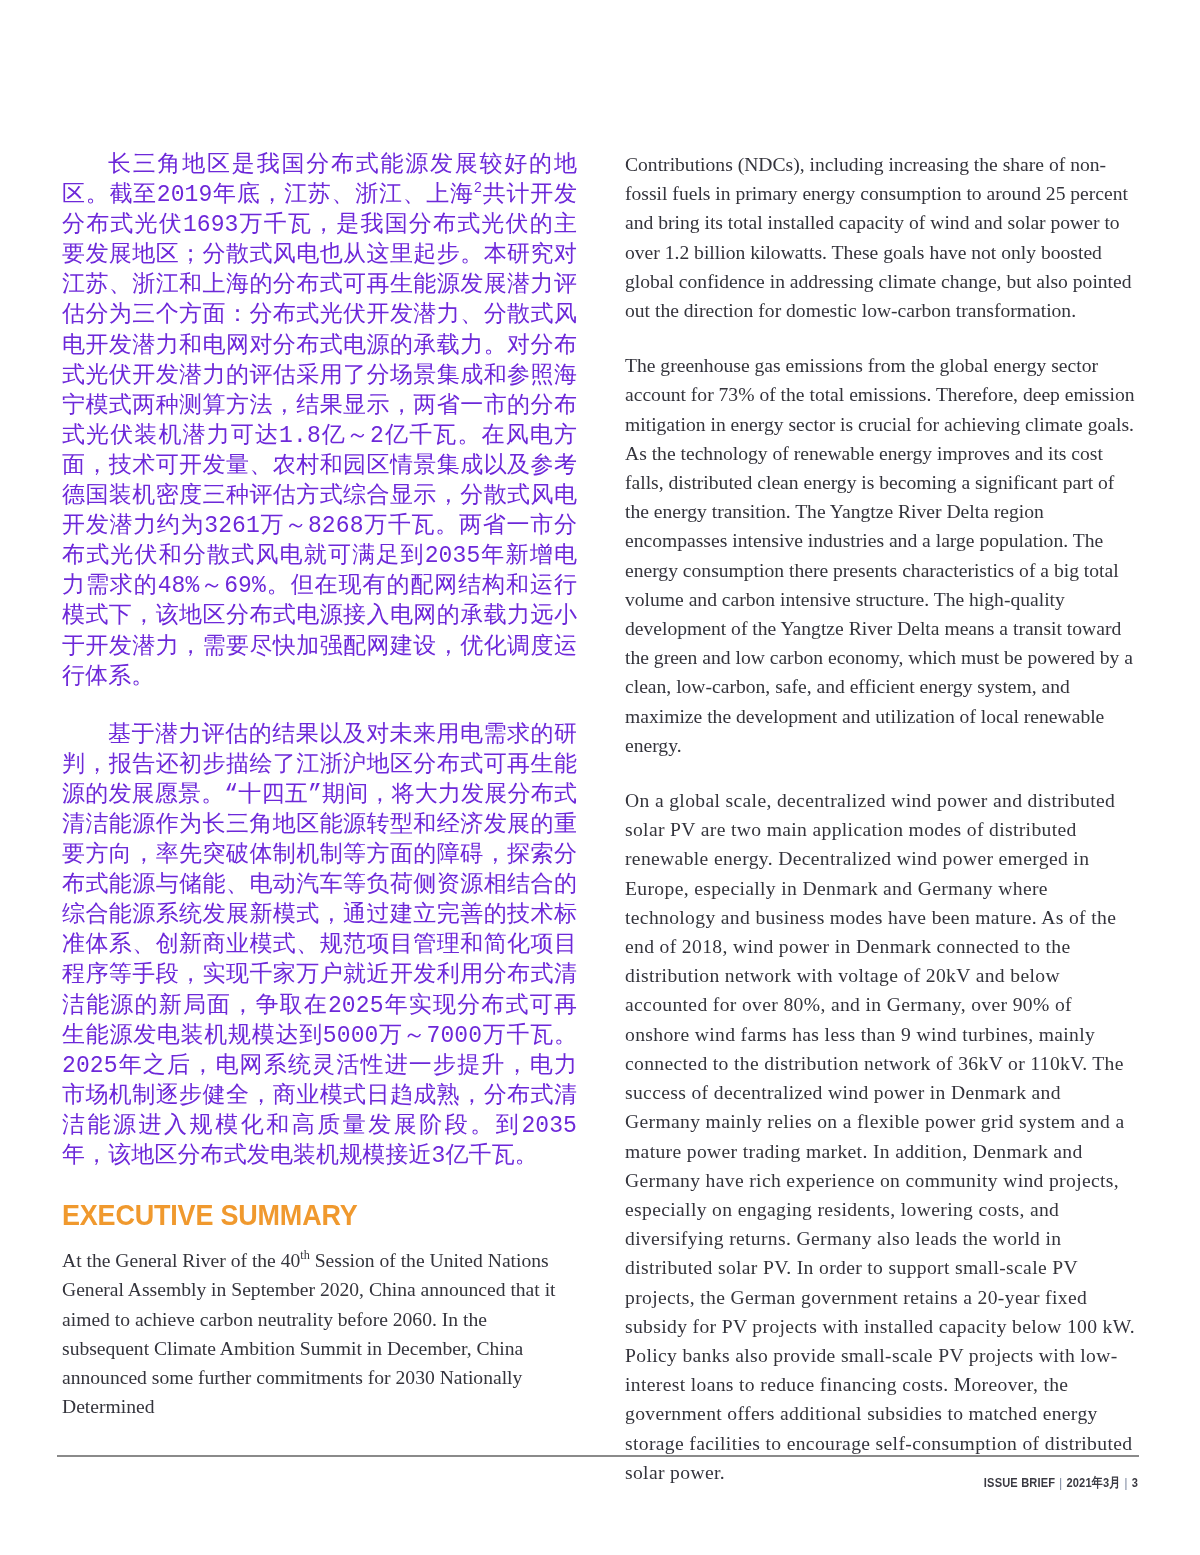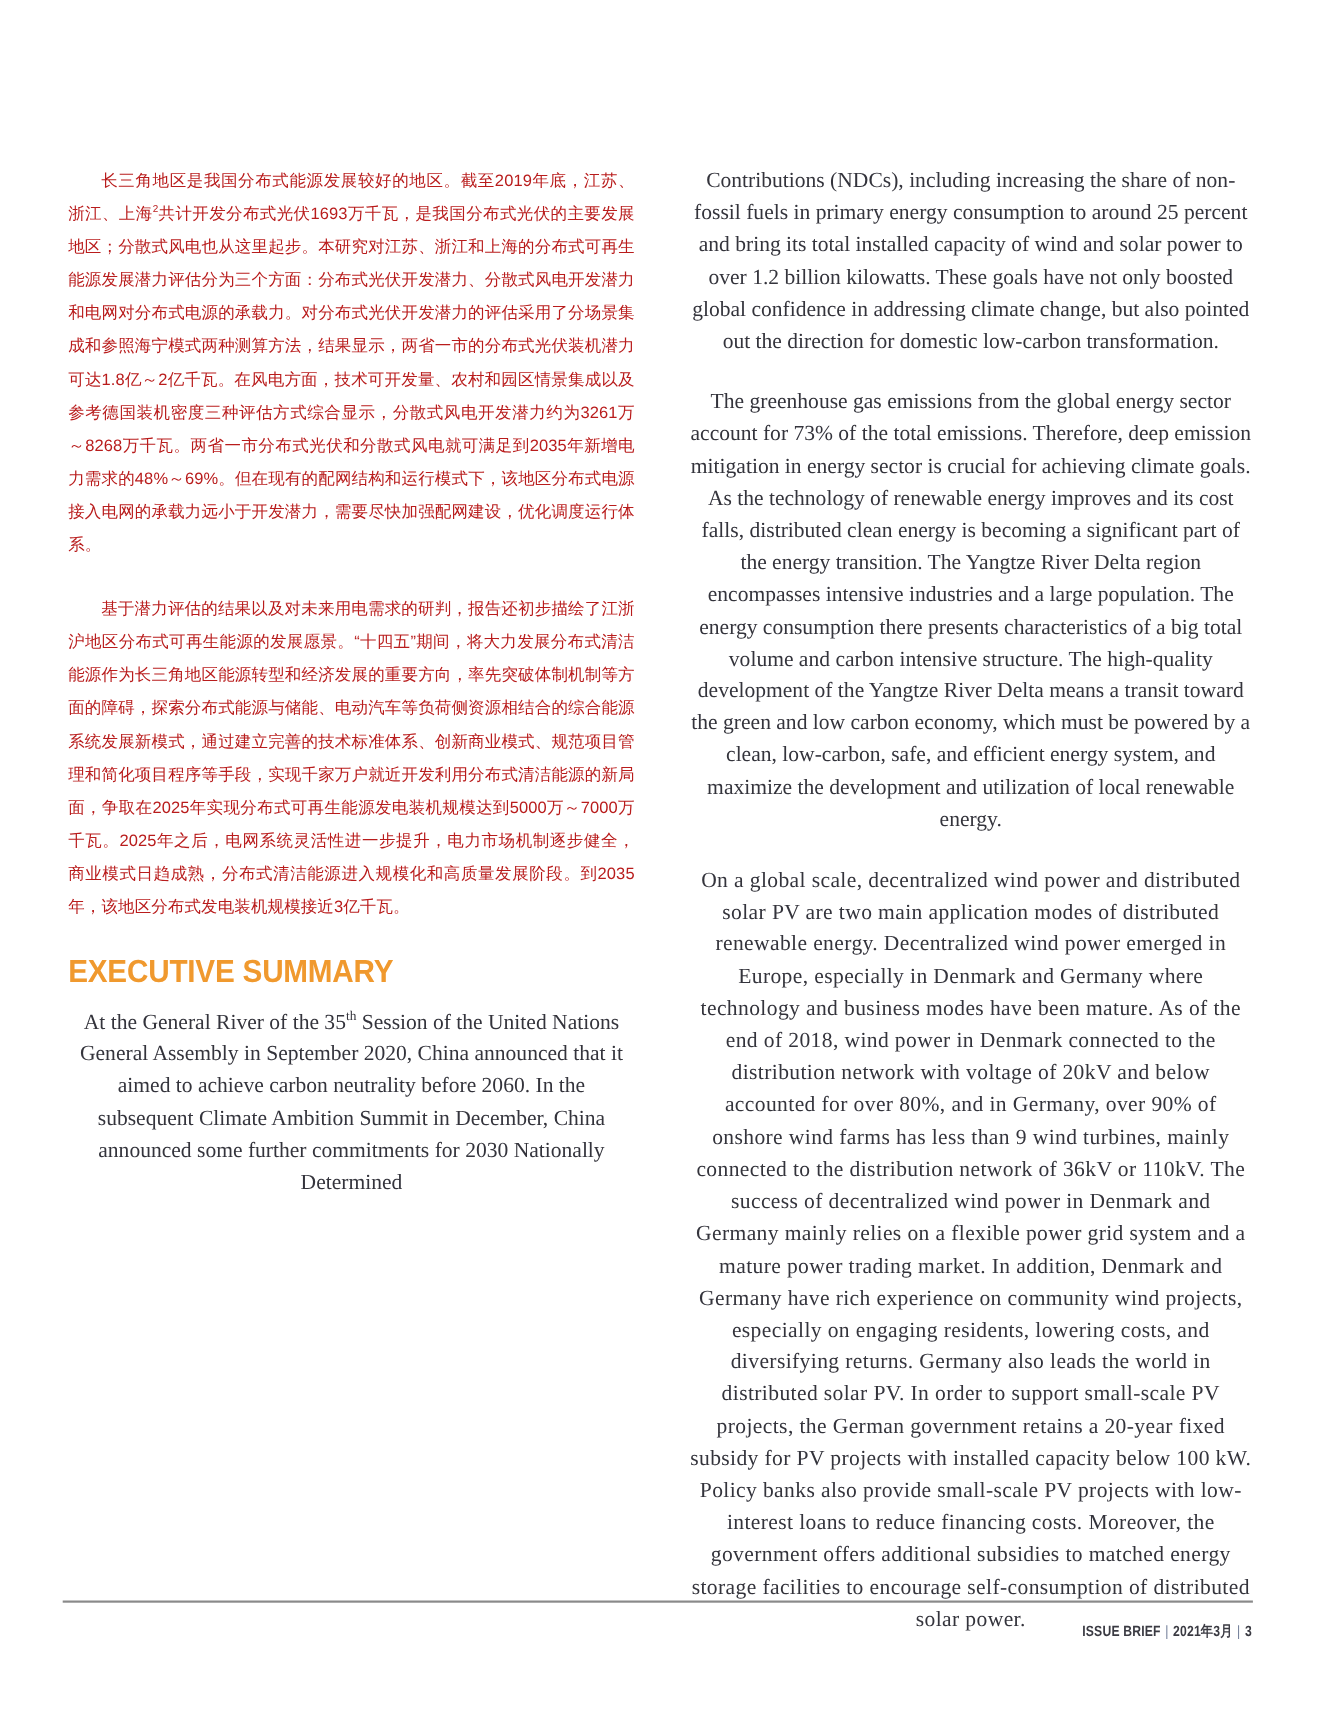--- a/index.html
+++ b/index.html
@@ -43,24 +43,24 @@
   .col {
     position: absolute;
     top: 0;
     width: 515px;
   }
   .col-left  { left: 0; }
   .col-right { left: 563px; }
 
   
   .zh {
-    font-family: Liberation Sans, sans-serif;
-    font-size: 15px;
+    font-family: Liberation Mono, monospace;
+    font-size: 23px;
     line-height: 30.1px;
-    color: #b91c1c;
+    color: #6d28d9;
     text-align: justify;
     text-justify: inter-character;
     text-indent: 2em;
     margin: 0 0 28px 0;
     letter-spacing: 0.1px;
   }
   .zh sup {
     font-size: 0.6em;
     vertical-align: super;
     line-height: 0;
@@ -78,21 +78,21 @@
     transform-origin: left center;
     white-space: nowrap;
   }
 
   
   .en {
     font-family: "Liberation Serif", "DejaVu Serif", serif;
     font-size: 19.6px;
     line-height: 29.2px;
     color: #34343c;
-    text-align: center;
+    text-align: left;
     margin: 0 0 26px 0;
   }
   .en.spaced { letter-spacing: 0.35px; }
   .en sup {
     font-size: 0.62em;
     vertical-align: super;
     line-height: 0;
   }
   .en:last-child { margin-bottom: 0; }
 
@@ -137,21 +137,21 @@
       <p class="zh">
         <span>长三角地区是我国分布式能源发展较好的地区。截至2019年底，江苏、浙江、上海</span><sup>2</sup><span>共计开发分布式光伏1693万千瓦，是我国分布式光伏的主要发展地区；分散式风电也从这里起步。本研究对江苏、浙江和上海的分布式可再生能源发展潜力评估分为三个方面：分布式光伏开发潜力、分散式风电开发潜力和电网对分布式电源的承载力。对分布式光伏开发潜力的评估采用了分场景集成和参照海宁模式两种测算方法，结果显示，两省一市的分布式光伏装机潜力可达1.8亿～2亿千瓦。在风电方面，技术可开发量、农村和园区情景集成以及参考德国装机密度三种评估方式综合显示，分散式风电开发潜力约为3261万～8268万千瓦。两省一市分布式光伏和分散式风电就可满足到2035年新增电力需求的48%～69%。但在现有的配网结构和运行模式下，该地区分布式电源接入电网的承载力远小于开发潜力，需要尽快加强配网建设，优化调度运行体系。</span>
       </p>
 
       <p class="zh">基于潜力评估的结果以及对未来用电需求的研判，报告还初步描绘了江浙沪地区分布式可再生能源的发展愿景。“十四五”期间，将大力发展分布式清洁能源作为长三角地区能源转型和经济发展的重要方向，率先突破体制机制等方面的障碍，探索分布式能源与储能、电动汽车等负荷侧资源相结合的综合能源系统发展新模式，通过建立完善的技术标准体系、创新商业模式、规范项目管理和简化项目程序等手段，实现千家万户就近开发利用分布式清洁能源的新局面，争取在2025年实现分布式可再生能源发电装机规模达到5000万～7000万千瓦。2025年之后，电网系统灵活性进一步提升，电力市场机制逐步健全，商业模式日趋成熟，分布式清洁能源进入规模化和高质量发展阶段。到2035年，该地区分布式发电装机规模接近3亿千瓦。</p>
 
 
       <h2 class="section-heading">EXECUTIVE SUMMARY</h2>
 
       <p class="en">
-        <span>At the General River of the </span><span>35</span><sup>th</sup><span> Session of the United Nations General Assembly in September 2020, China announced that it aimed to achieve carbon neutrality before 2060. In the subsequent Climate Ambition Summit in December, China announced some further commitments for 2030 Nationally Determined</span>
+        <span>At the General River of the </span><span>40</span><sup>th</sup><span> Session of the United Nations General Assembly in September 2020, China announced that it aimed to achieve carbon neutrality before 2060. In the subsequent Climate Ambition Summit in December, China announced some further commitments for 2030 Nationally Determined</span>
       </p>
 
     </div>
 
     <div class="col col-right">
 
       <p class="en">Contributions (NDCs), including increasing the share of non-fossil fuels in primary energy consumption to around 25 percent and bring its total installed capacity of wind and solar power to over 1.2 billion kilowatts. These goals have not only boosted global confidence in addressing climate change, but also pointed out the direction for domestic low-carbon transformation.</p>
 
       <p class="en">The greenhouse gas emissions from the global energy sector account for 73% of the total emissions. Therefore, deep emission mitigation in energy sector is crucial for achieving climate goals. As the technology of renewable energy improves and its cost falls, distributed clean energy is becoming a significant part of the energy transition. The Yangtze River Delta region encompasses intensive industries and a large population. The energy consumption there presents characteristics of a big total volume and carbon intensive structure.  The high-quality development of the Yangtze River Delta means a transit toward the green and low carbon economy, which must be powered by a clean, low-carbon, safe, and efficient energy system, and maximize the development and utilization of local renewable energy.</p>
 

